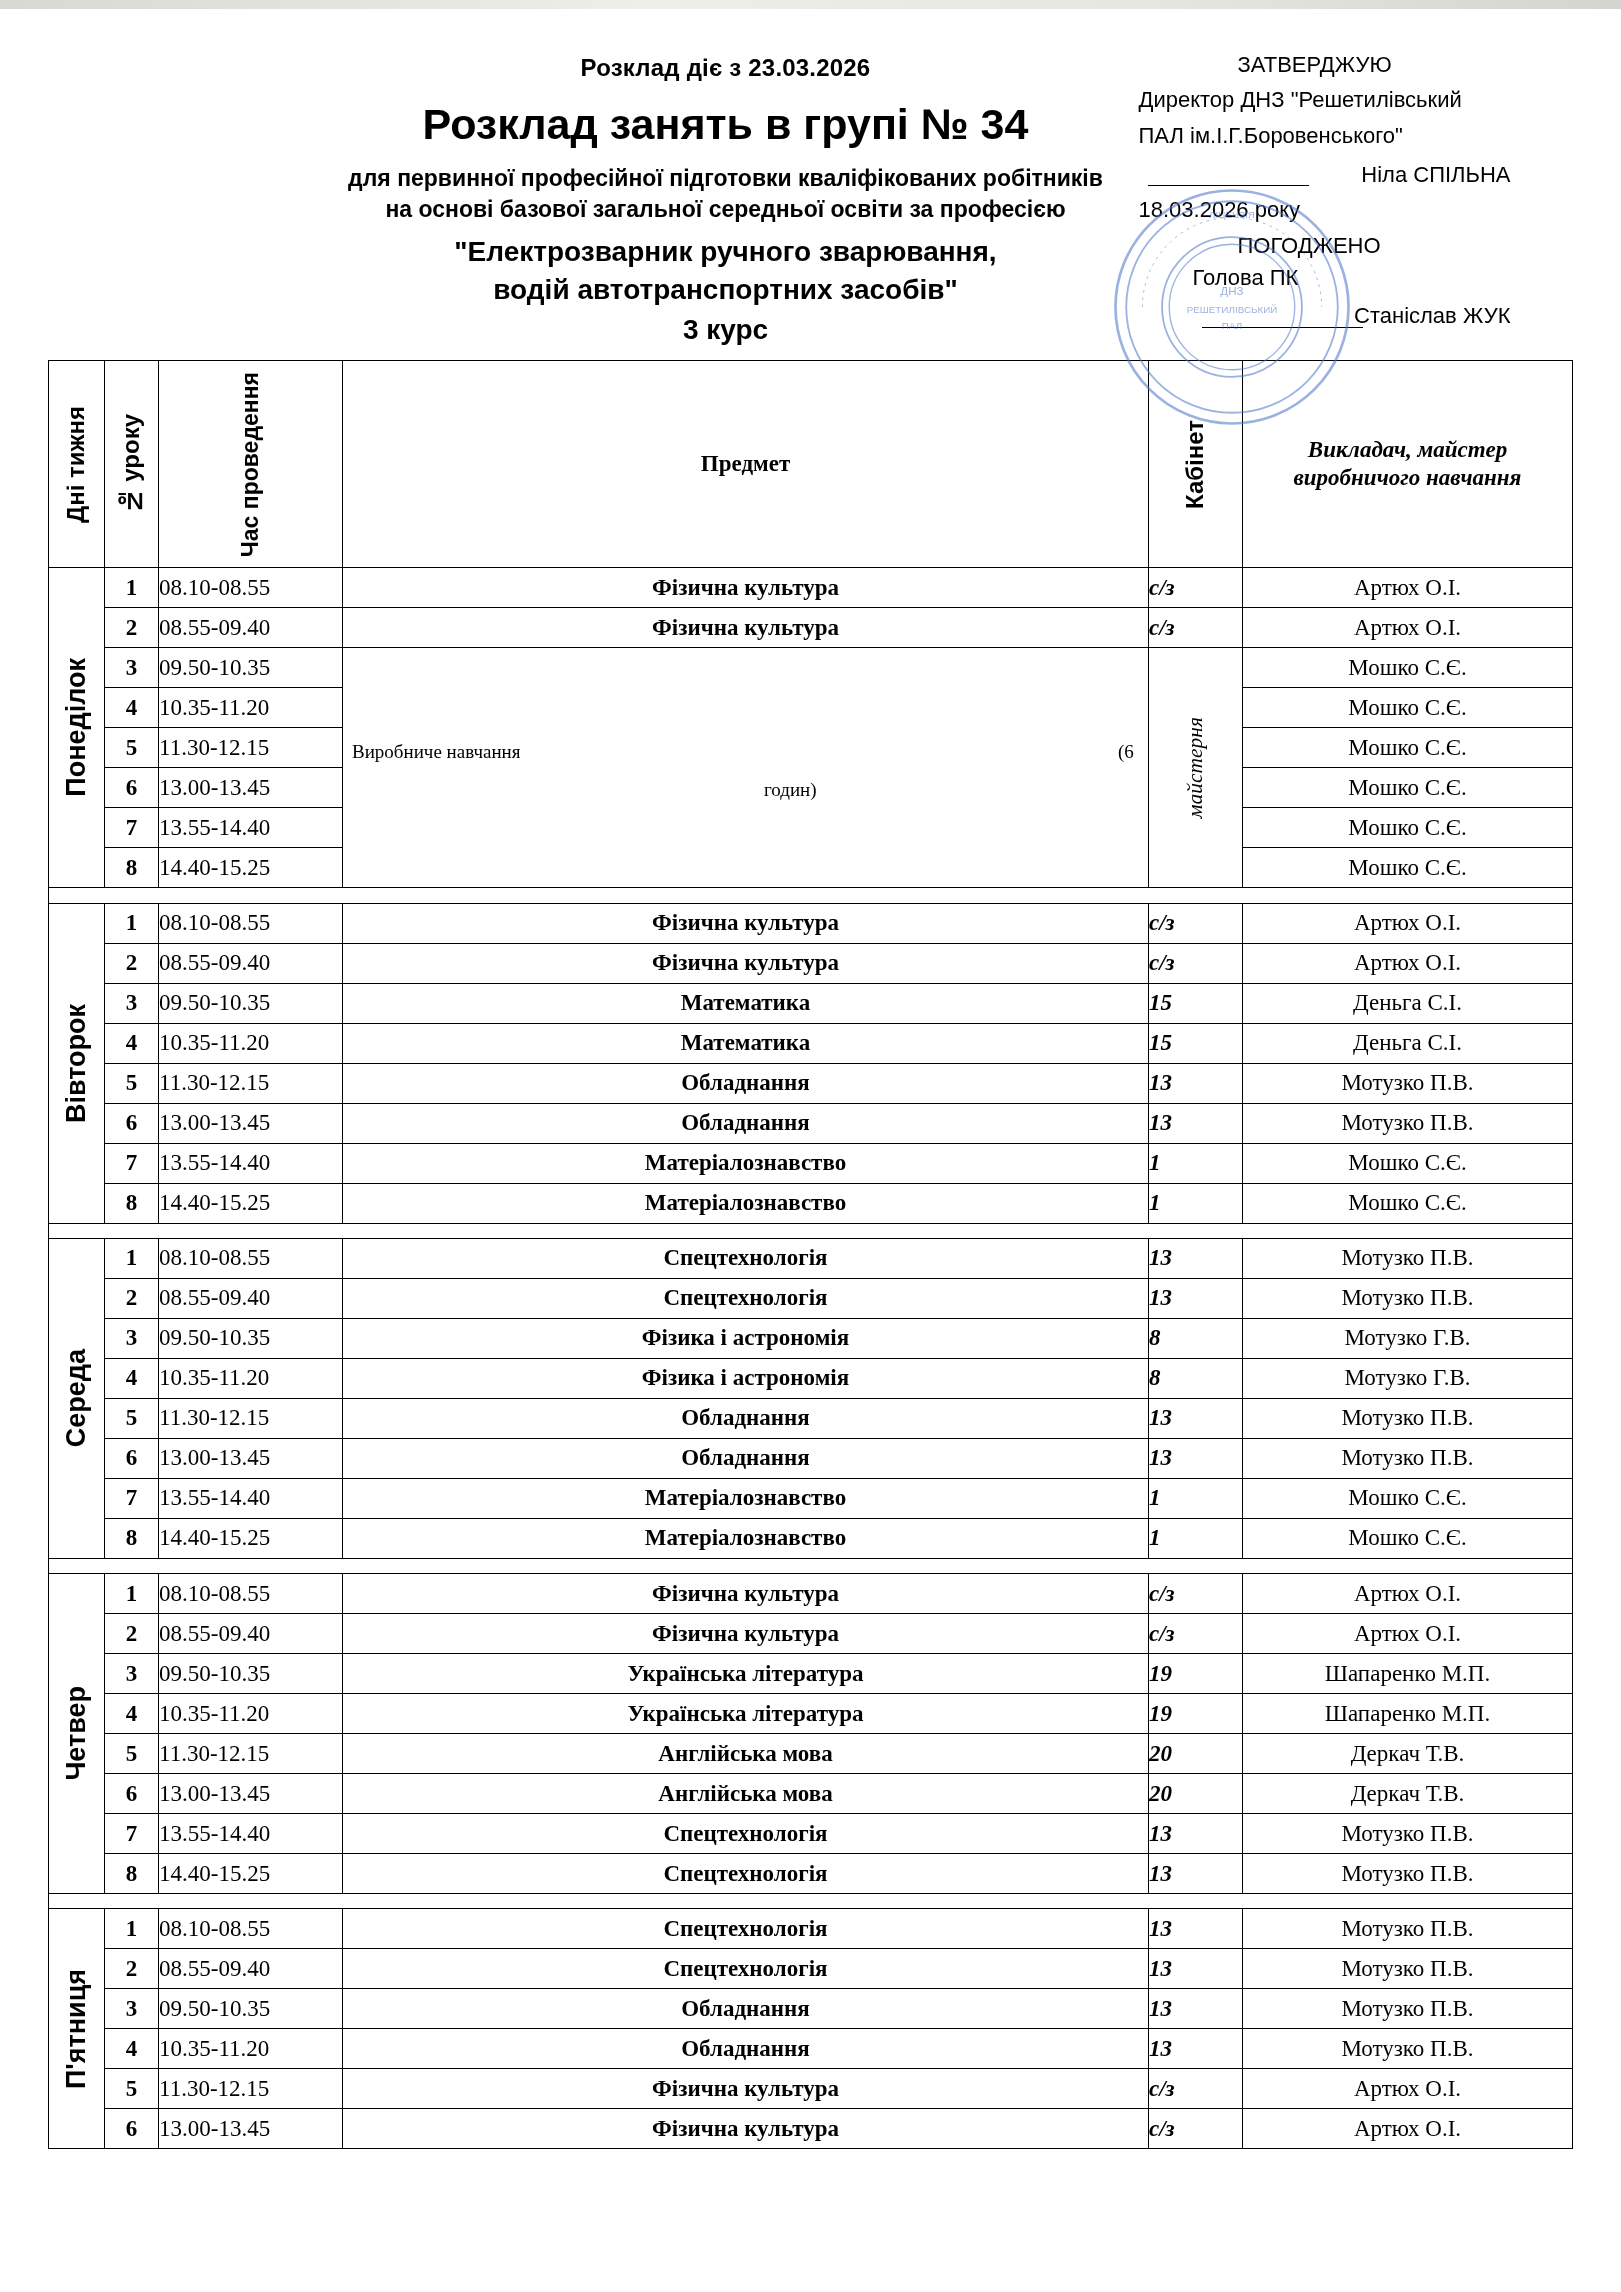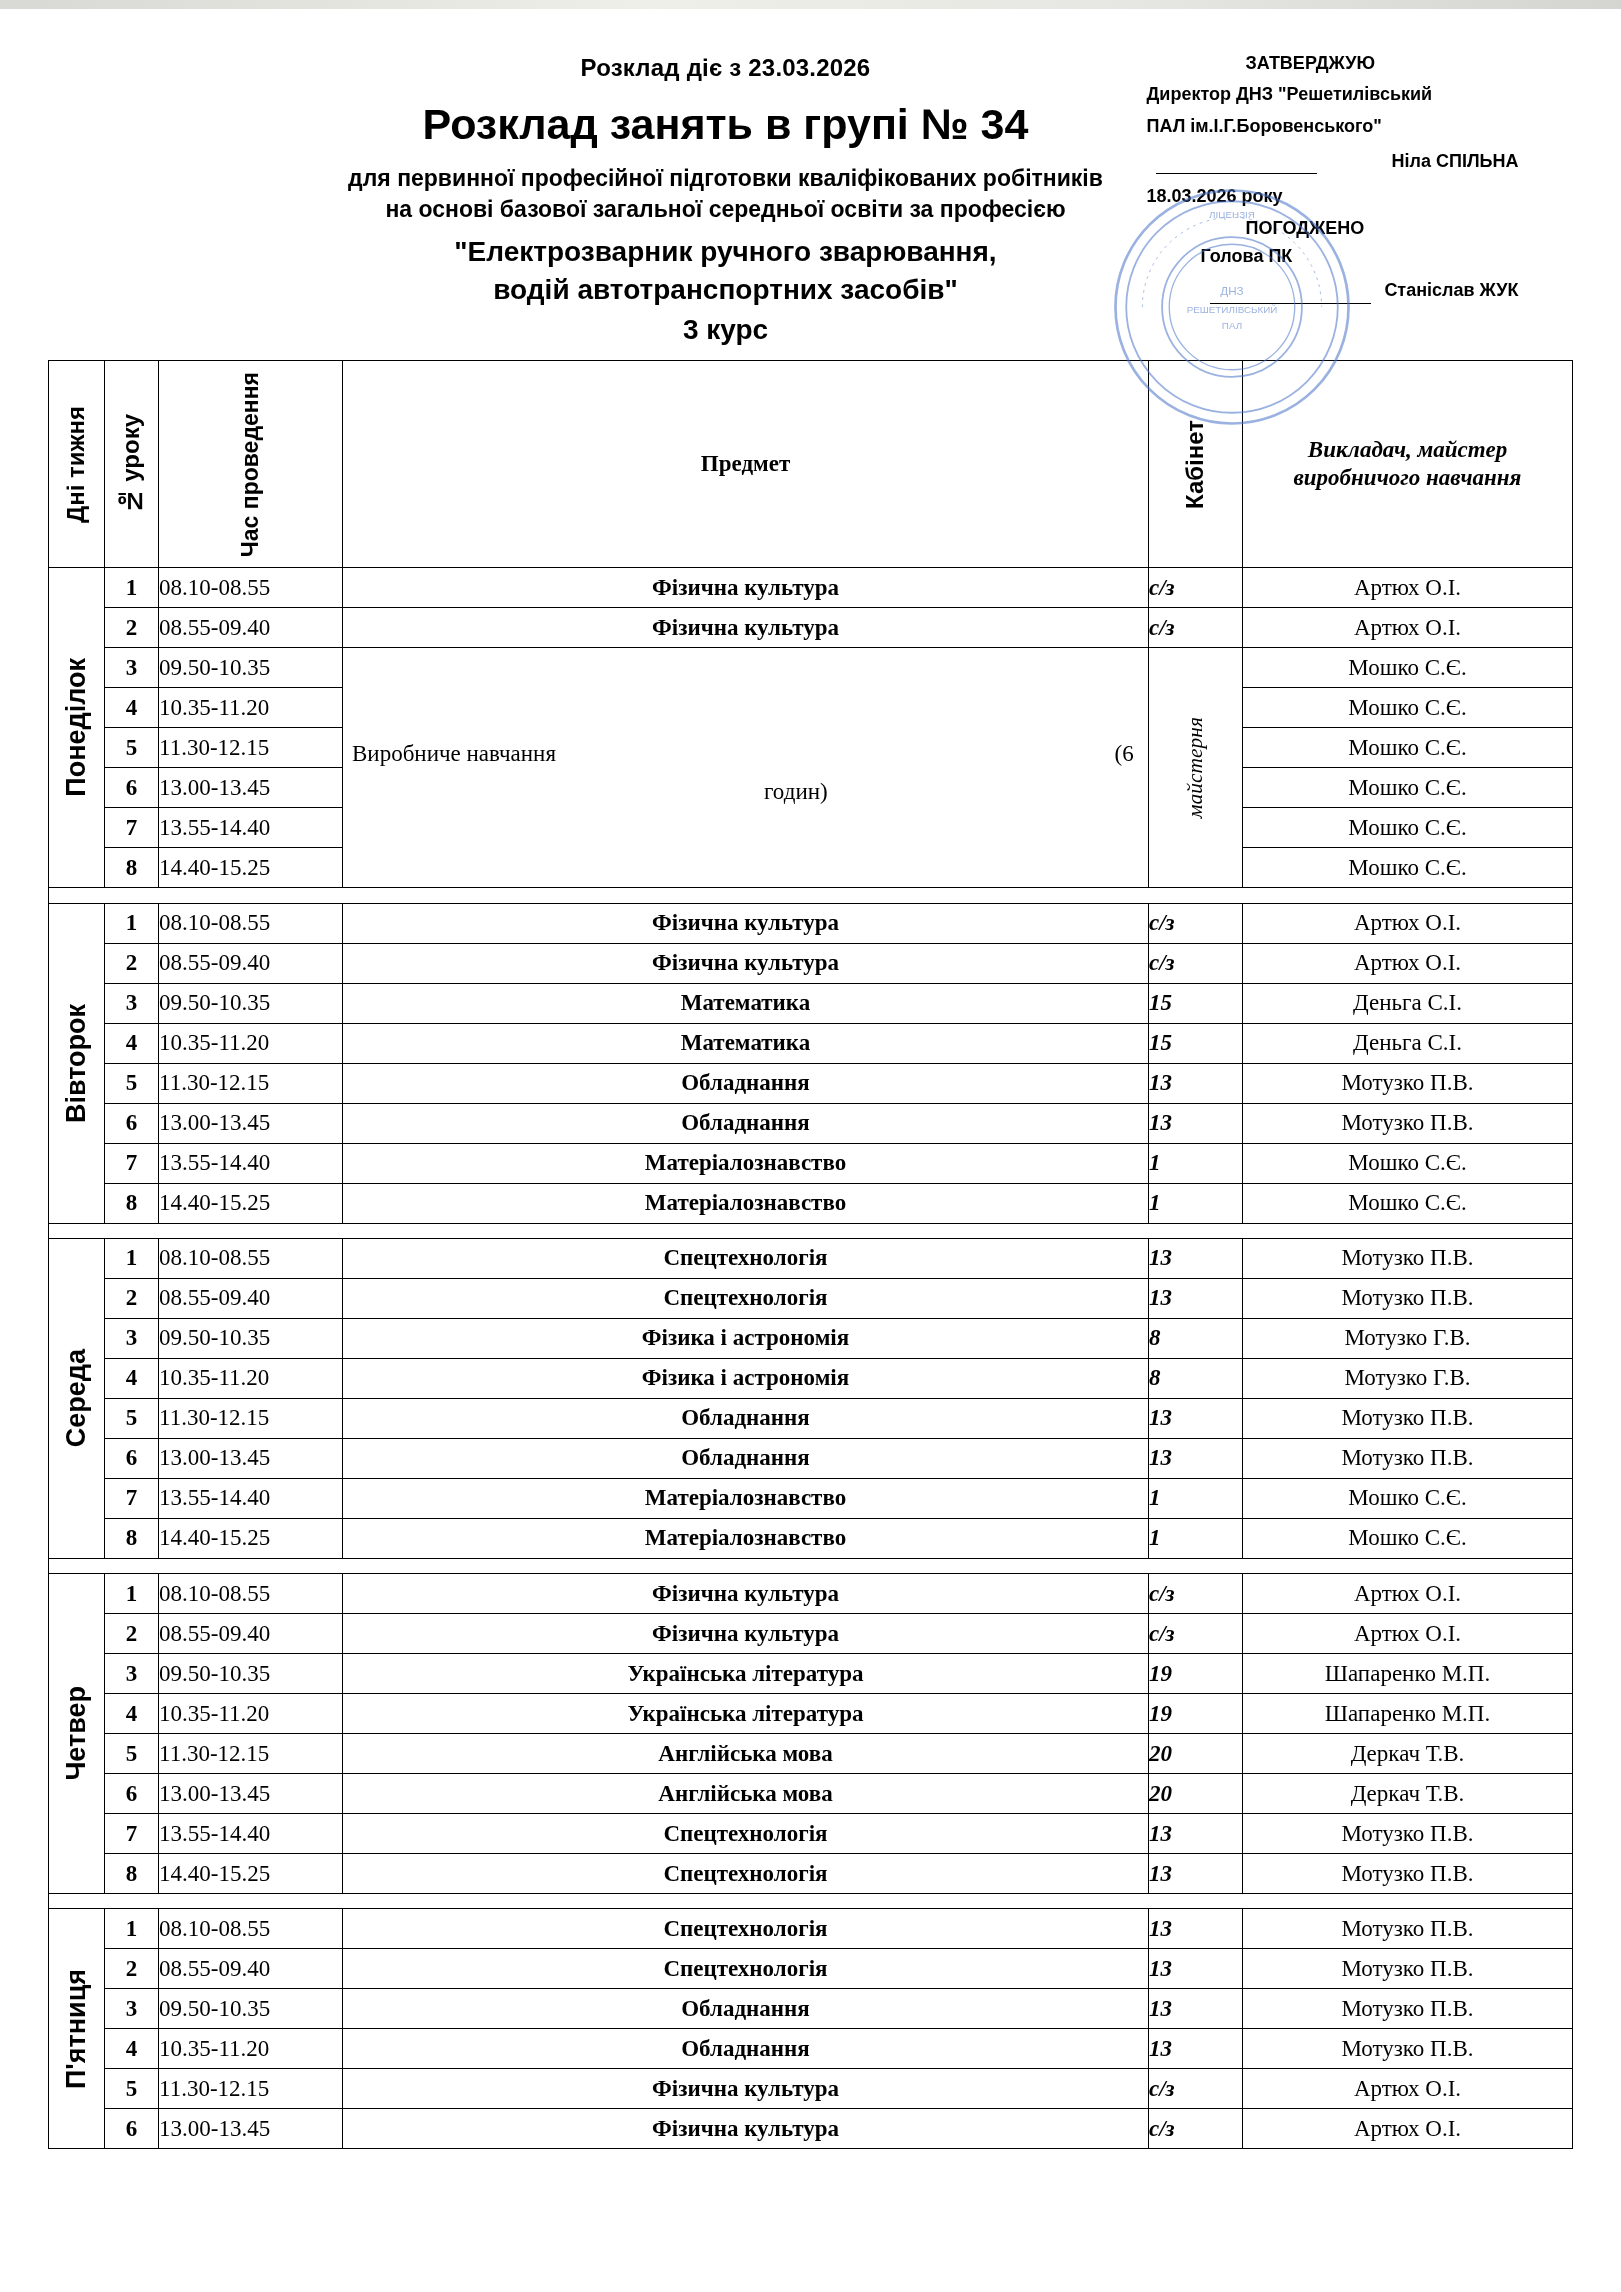--- a/index.html
+++ b/index.html
@@ -70,25 +70,25 @@
     font-weight: bold;
     font-size: 28px;
     margin-top: 5.4px;
     margin-left: -170px;
   }
 
   
   .approval {
     position: absolute;
     top: 47px;
-    right: 4px;
+    right: 12px;
     width: 421px;
     font-family: "Liberation Sans", sans-serif;
-    font-size: 18px;
-    font-weight: bold;
+    font-size: 22px;
+    font-weight: normal;
     line-height: 1.0;
   }
   .approval .ln {
     margin-bottom: 13.4px;
     white-space: nowrap;
   }
   .approval .ln.center {
     text-align: left;
     padding-left: 99px;
   }
@@ -236,21 +236,21 @@
     border-bottom: 1.8px solid #000;
   }
   td.vn-merge {
     vertical-align: middle;
     position: relative;
     font-weight: normal;
   }
   .vn-wrap {
     position: relative;
     height: 100%;
-    font-size: 23px;
+    font-size: 19px;
     font-family: Liberation Serif, serif;
   }
   .vn-label {
     position: absolute;
     left: 9px;
     top: 93px;
   }
   .vn-hours1 {
     position: absolute;
     right: 14.3px;

